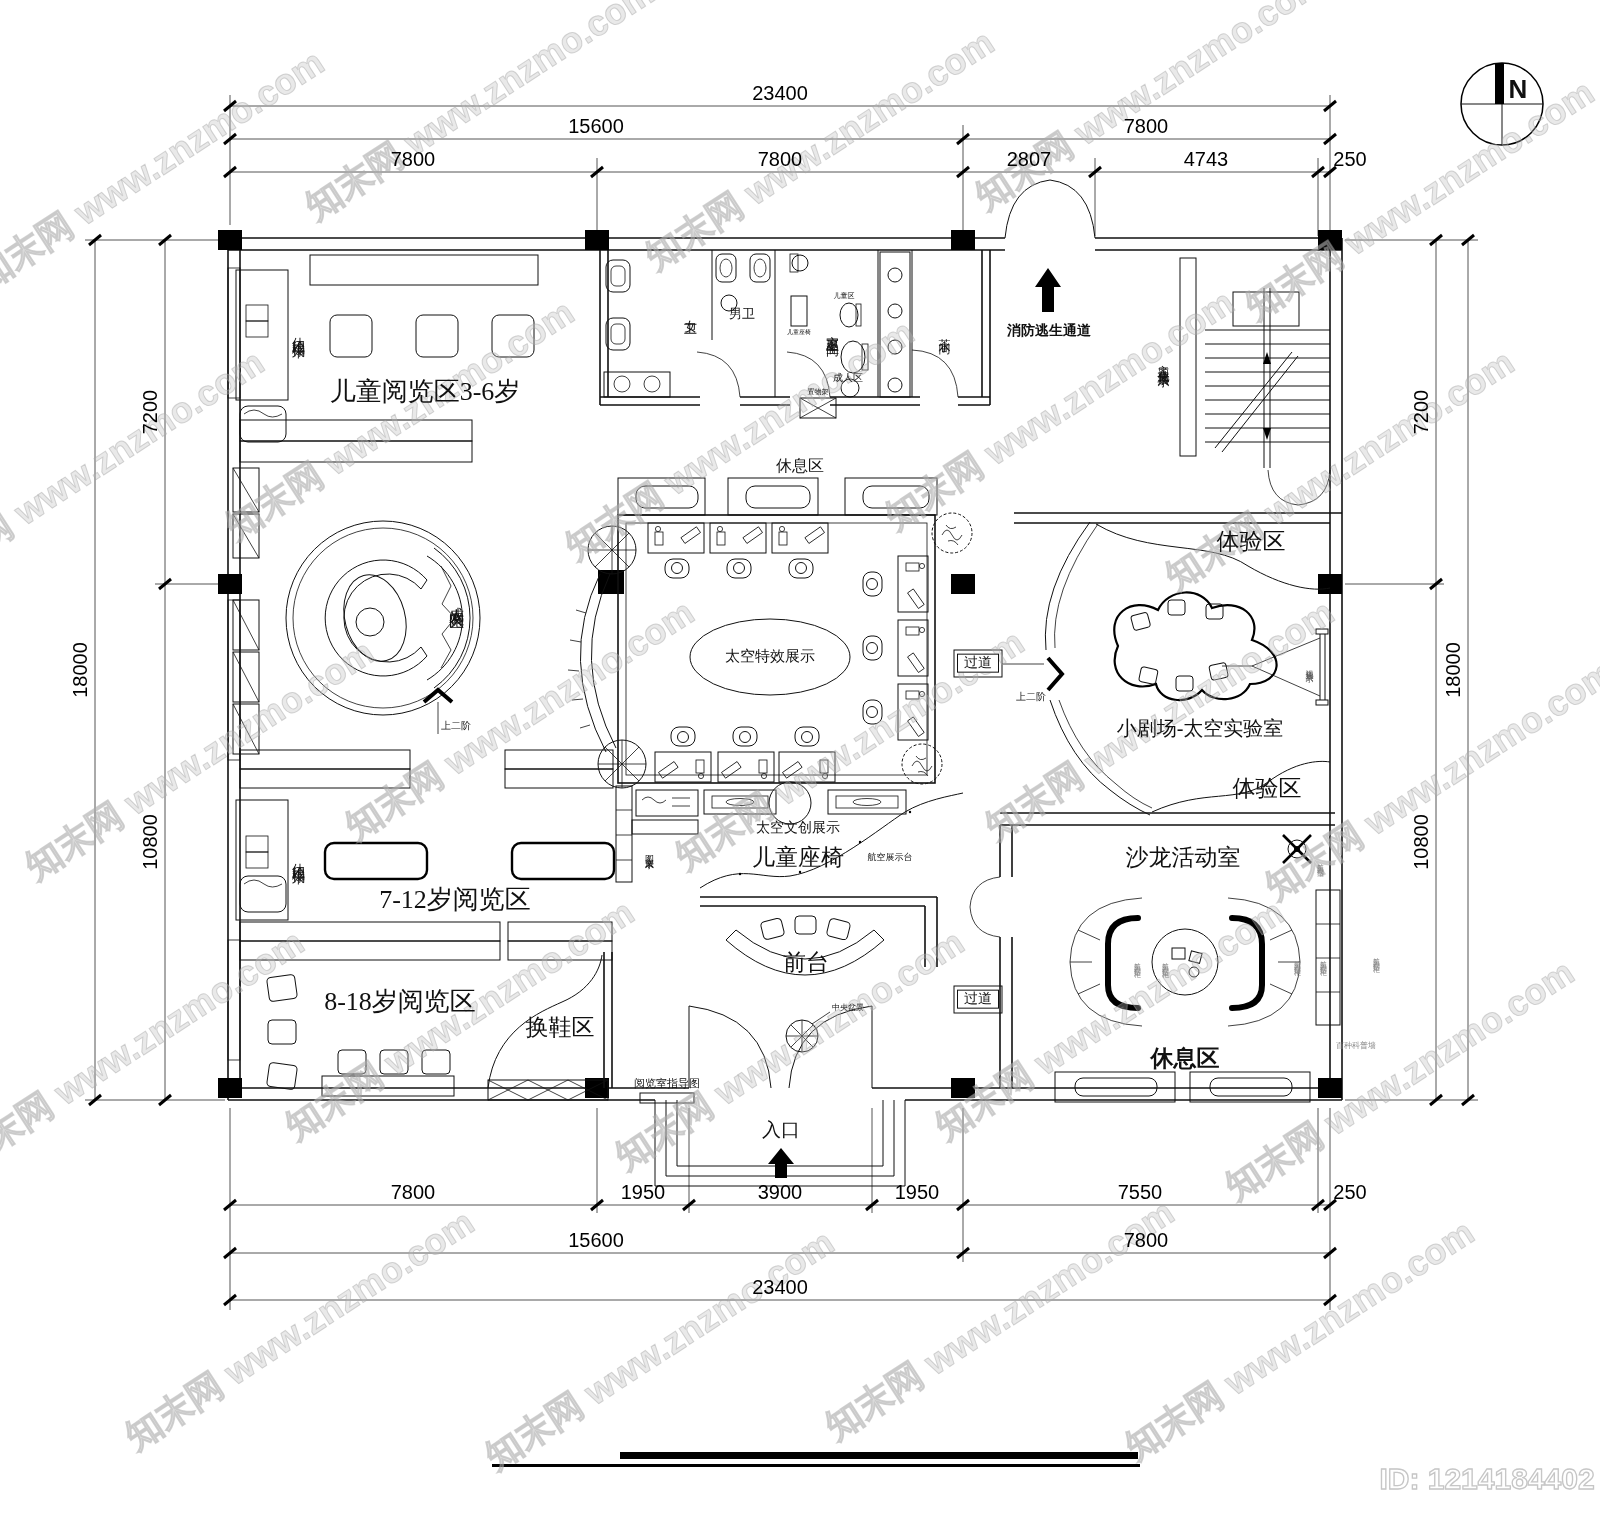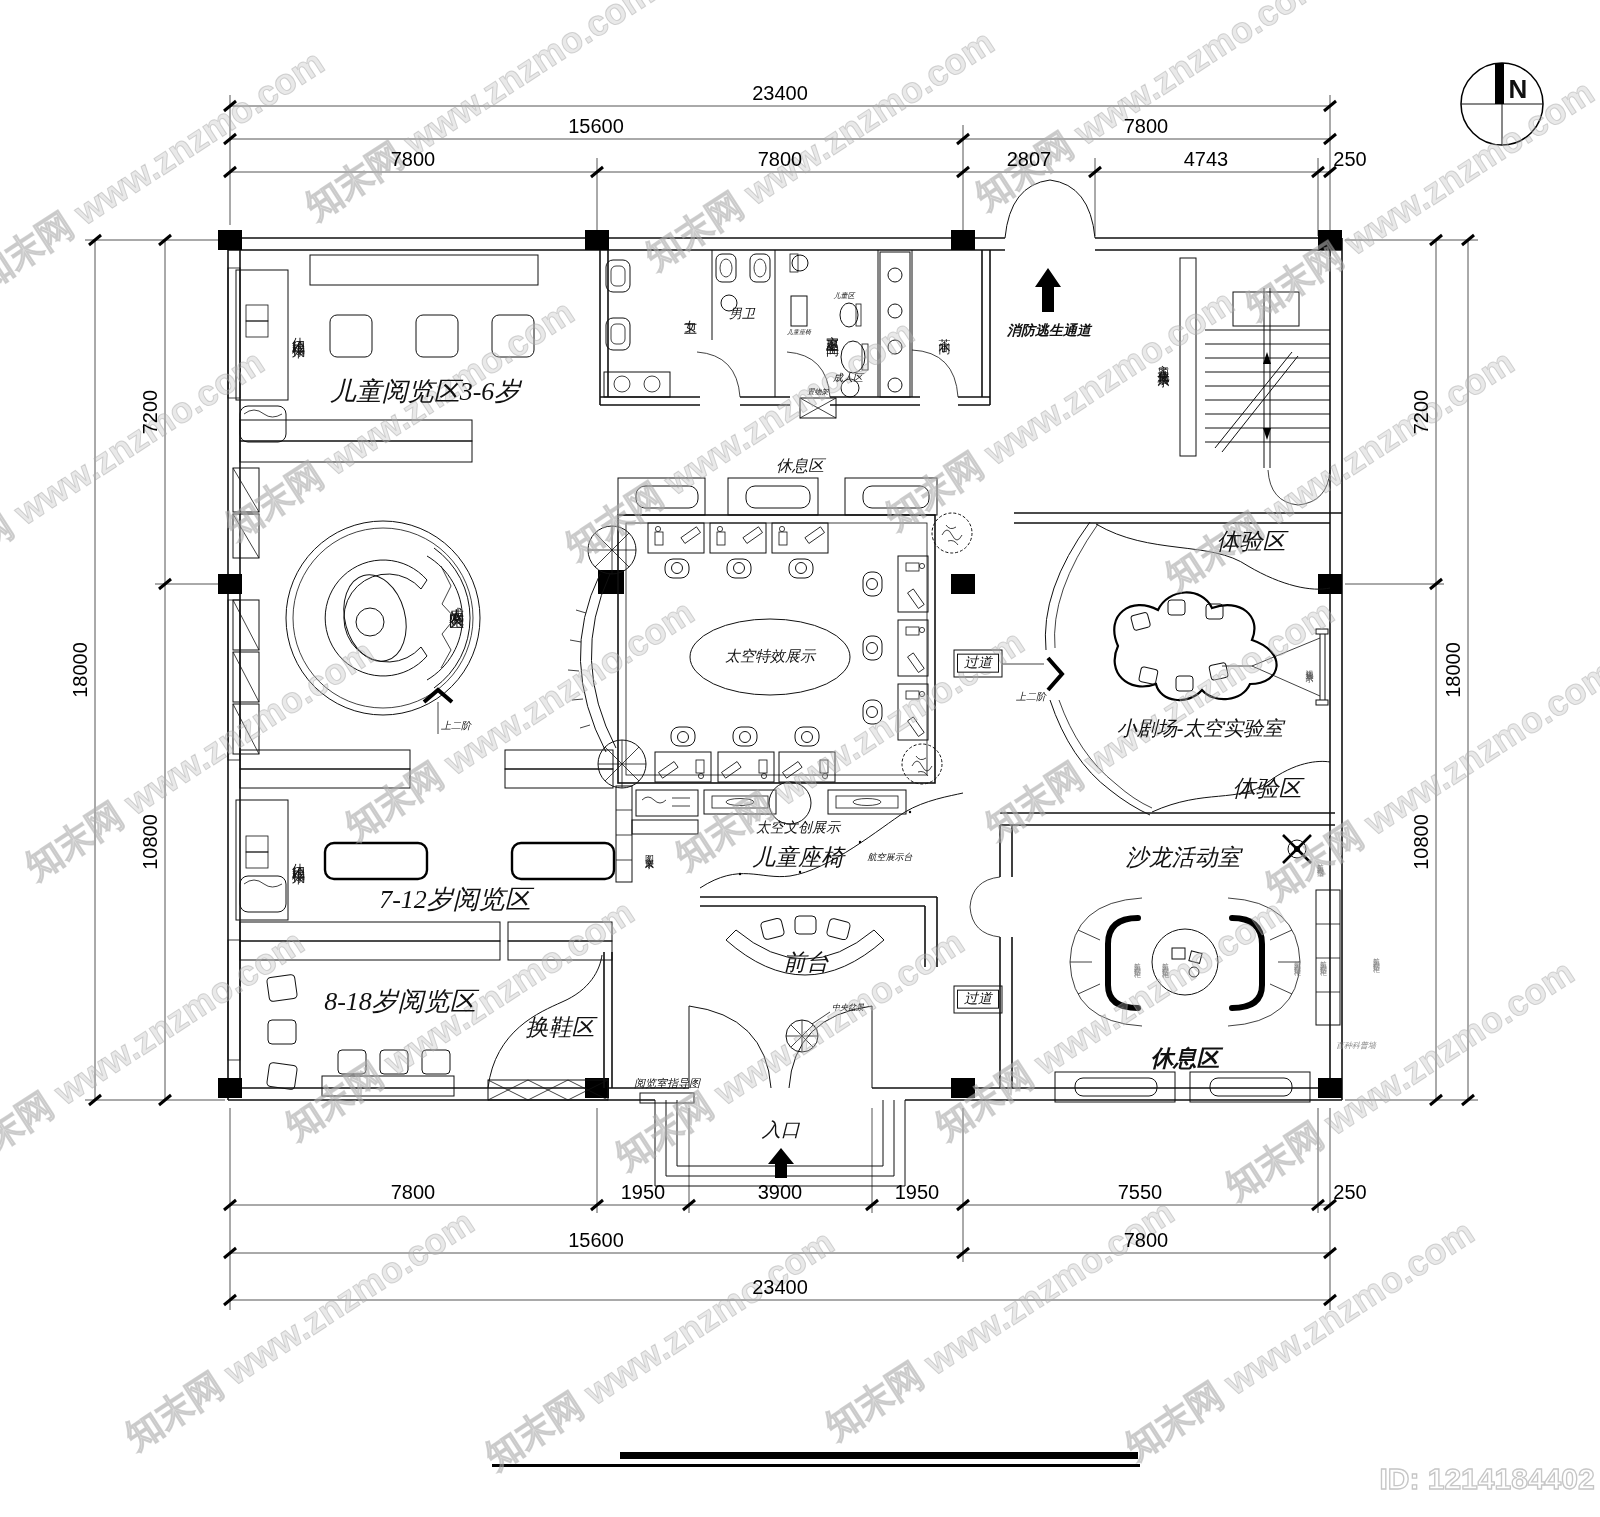--- a/index.html
+++ b/index.html
@@ -4,21 +4,21 @@
 <style>
   html,body{margin:0;padding:0;background:#ffffff;}
   #canvas{position:relative;width:1600px;height:1517px;background:#fff;overflow:hidden;
           font-family:"Liberation Serif","DejaVu Serif",serif;color:#111;}
   #plan{position:absolute;left:0;top:0;z-index:1;}
   #wmlayer{position:absolute;left:0;top:0;width:100%;height:100%;z-index:2;pointer-events:none;}
   .wmark{position:absolute;transform:translate(-50%,-50%) rotate(-33deg);white-space:nowrap;
          font-family:"Liberation Sans",sans-serif;font-weight:bold;font-size:36px;
          color:rgba(187,187,187,0.33);-webkit-text-stroke:1px rgba(165,165,165,0.45);}
   .lbl{position:absolute;z-index:3;transform:translate(-50%,-50%);white-space:nowrap;
-       text-align:right;line-height:1.05;font-style:italic;}
+       text-align:right;line-height:1.05;}
   .vlbl{position:absolute;z-index:3;transform:translate(-50%,-50%);writing-mode:vertical-rl;
         text-orientation:upright;letter-spacing:2px;white-space:nowrap;}
   .dim{position:absolute;z-index:3;transform:translate(-50%,-50%);
        font-family:"Liberation Sans","DejaVu Sans",sans-serif;font-size:20px;color:#000;white-space:nowrap;}
   .dimv{position:absolute;z-index:3;transform:translate(-50%,-50%) rotate(-90deg);
         font-family:"Liberation Sans","DejaVu Sans",sans-serif;font-size:20px;color:#000;white-space:nowrap;}
   .big{font-size:26px;}
   .med{font-size:23px;}
   .sm{font-size:11px;}
   .tiny{font-size:8px;}

